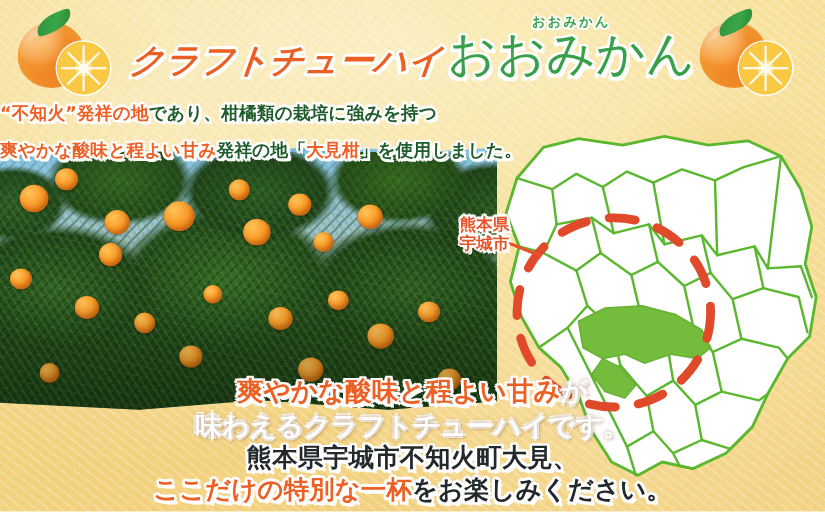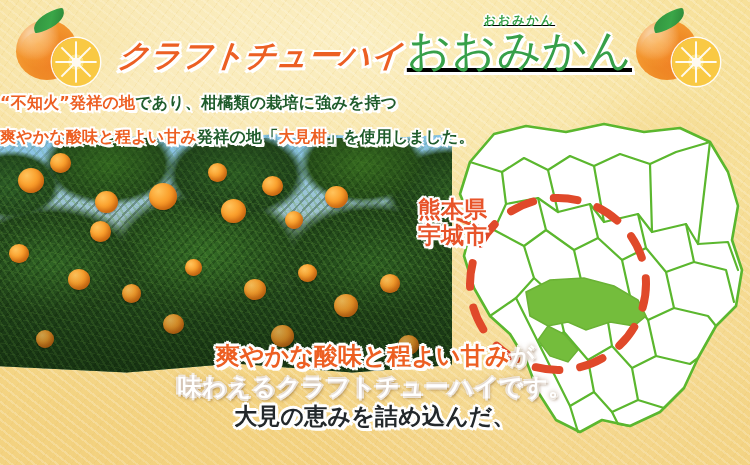--- a/index.html
+++ b/index.html
@@ -189,21 +189,21 @@
     justify-content: center;
     gap: 4px;
   }
   #title-craft {
     font-size: 31px;
     line-height: 1;
     font-style: italic;
     transform: skewX(-6deg);
     letter-spacing: 0px;
   }
-  .ruby-stack { display: flex; flex-direction: column; align-items: center; text-decoration: underline; }
+  .ruby-stack { display: flex; flex-direction: column; align-items: center; }
   #title-ruby {
     font-size: 12px;
     line-height: 1;
     margin-bottom: 2px;
     letter-spacing: 2px;
     color: #37a049;
     font-weight: 700;
     text-shadow: 1.8px 0 0 #fff, -1.8px 0 0 #fff, 0 1.8px 0 #fff, 0 -1.8px 0 #fff,
                  1.4px 1.4px 0 #fff, -1.4px 1.4px 0 #fff, 1.4px -1.4px 0 #fff, -1.4px -1.4px 0 #fff;
   }
@@ -238,21 +238,21 @@
       2.8px 2.8px 0 #fff;
   }
   #lead1 { left: 0; top: 93px; }
   #lead2 { left: 0; top: 127px; }
 
   
   #map-label {
     position: absolute;
     left: 418px; top: 196px;
     text-align: center;
-    font-size: 23px;
+    font-size: 15px;
     line-height: 1.15;
     font-weight: 700;
     color: #e8542a;
     text-shadow:
       2.2px 0 0 #fff, -2.2px 0 0 #fff, 0 2.2px 0 #fff, 0 -2.2px 0 #fff,
       1.6px 1.6px 0 #fff, -1.6px 1.6px 0 #fff, 1.6px -1.6px 0 #fff, -1.6px -1.6px 0 #fff,
       2.8px 2.8px 0 #fff;
     white-space: nowrap;
   }
 
@@ -433,16 +433,19 @@
     <div>宇城市</div>
   </div>
 
   <div id="btm2" class="btm">
     <span class="wh">味わえるクラフトチューハイです。</span>
   </div>
   <div id="btm1" class="btm">
     <span class="or2">爽やかな酸味と程よい甘み</span><span class="wh">が</span>
   </div>
   <div id="btm3" class="btm">
-    <span class="dk2">大見の恵みを詰め込んだ、</span>
+    <span class="dk2">熊本県宇城市不知火町大見、</span>
+  </div>
+  <div id="btm4" class="btm">
+    <span class="or2">ここだけの特別な一杯</span><span class="dk2">をお楽しみください。</span>
   </div>
 
 </div>
 
 </body></html>

